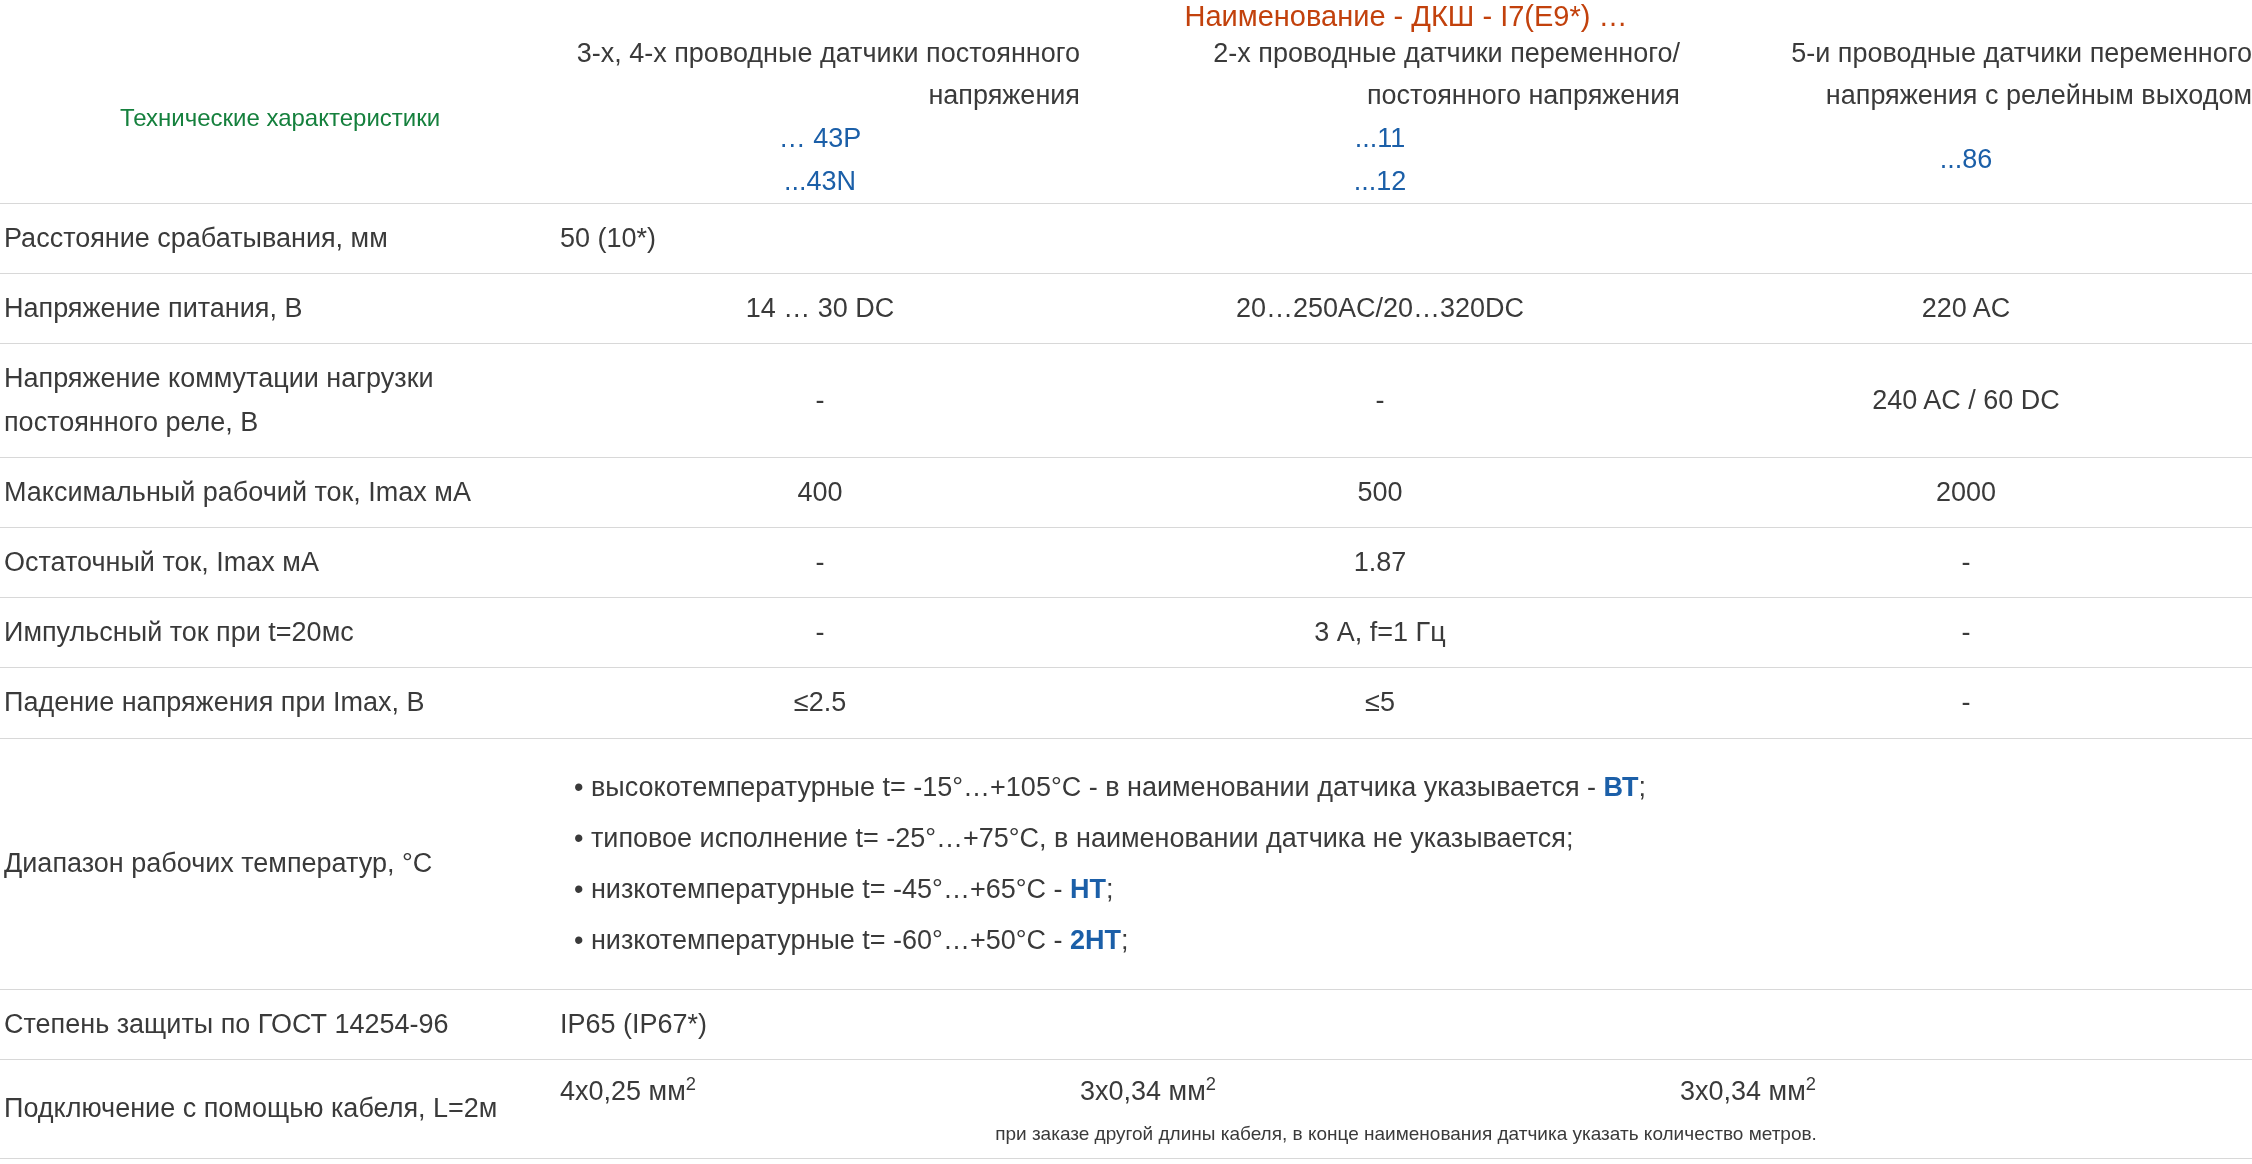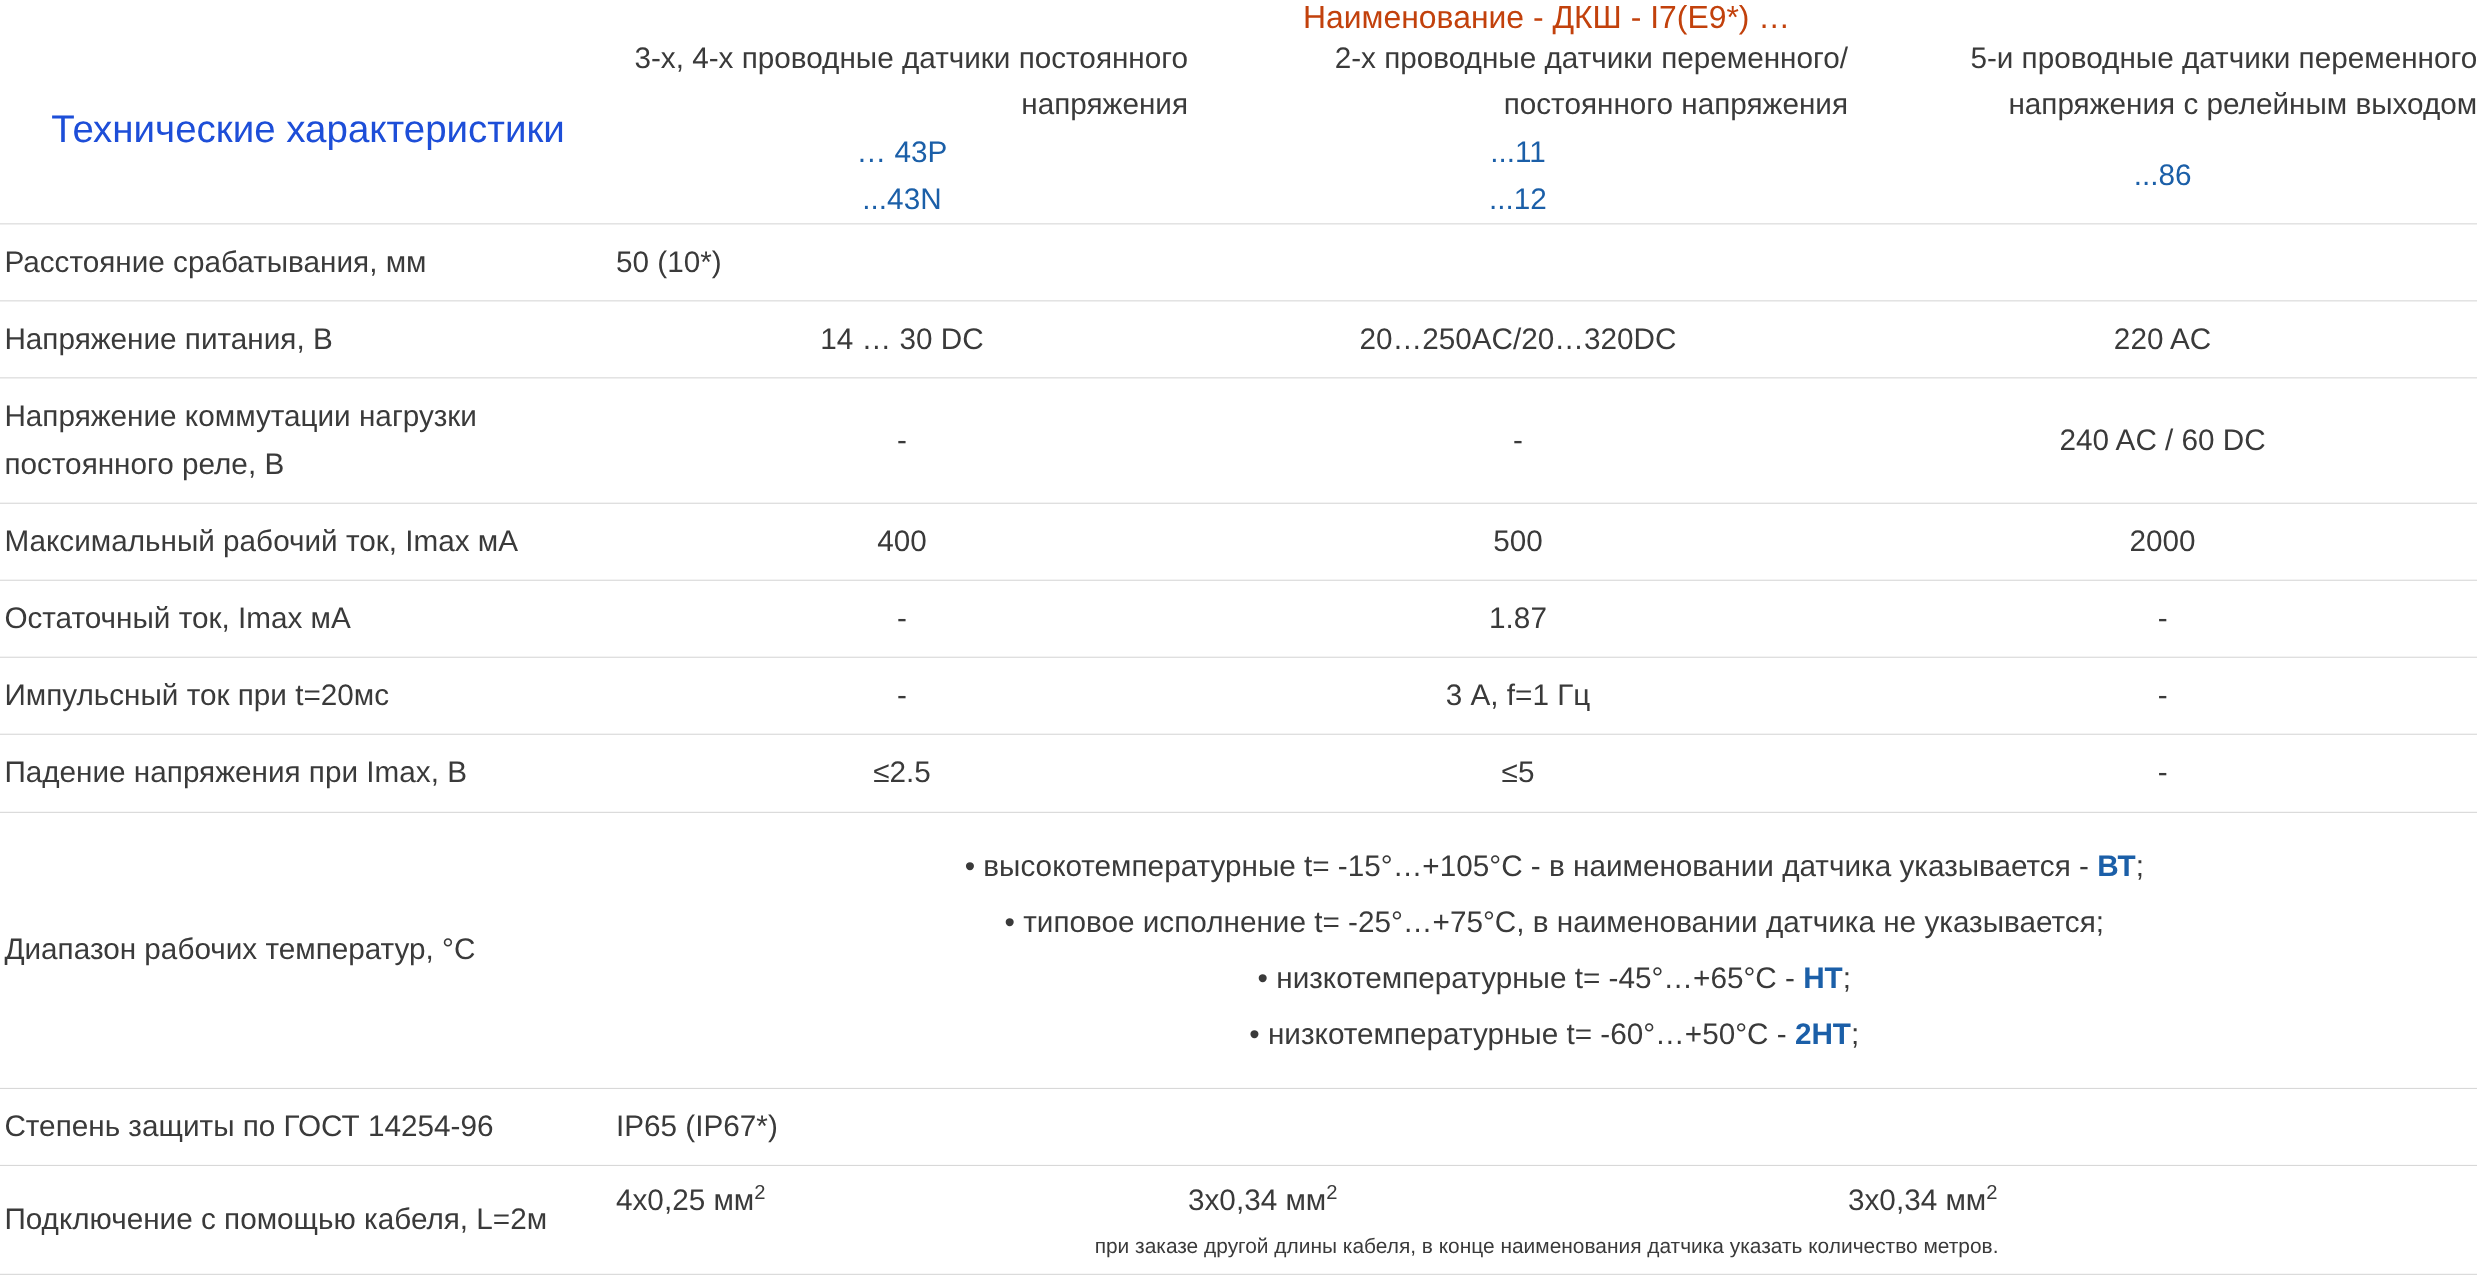--- a/index.html
+++ b/index.html
@@ -35,23 +35,23 @@
   .col-c { width: 572px; }
 
   .hdr-title {
     color: #c2410c;
     font-weight: bold;
     font-size: 29px;
     text-align: center;
     padding: 10px 0 14px 0;
   }
   .hdr-param {
-    color: #1d4ed8;
-    font-weight: bold;
-    font-size: 35px;
+    color: #15803d;
+    font-weight: bold;
+    font-size: 24px;
     text-align: center;
     padding: 0 12px;
   }
   .hdr-desc {
     text-align: right;
     font-size: 27px;
     color: #3a3a3a;
     line-height: 1.55;
     padding: 4px 16px 8px 16px;
   }
@@ -86,21 +86,21 @@
     text-align: left;
   }
   .temp-list {
     padding: 10px 0 10px 0;
   }
   .temp-list .item {
     font-size: 27px;
     color: #3a3a3a;
     line-height: 1.0;
     padding: 12px 0 12px 14px;
-    text-align: center;
+    text-align: left;
   }
   .temp-list .item b {
     color: #1b5fa8;
     font-weight: bold;
   }
   .note {
     font-size: 19px;
     color: #3a3a3a;
     text-align: center;
     padding-top: 16px;

